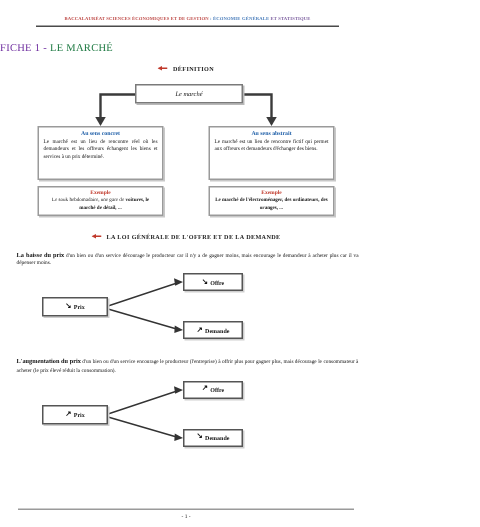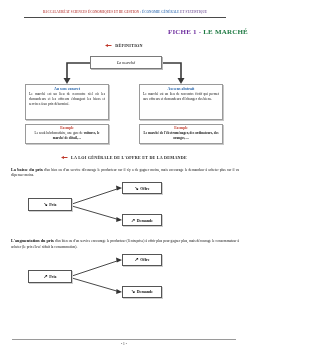--- a/index.html
+++ b/index.html
@@ -19,22 +19,22 @@
     font-size:3.1px;font-weight:bold;letter-spacing:.1px;
     white-space:nowrap;text-align:center;line-height:1.2;
   }
   .hdr-text .s1{color:#c0504d;}
   .hdr-text .s2{color:#4f81bd;}
   .hdr-text .s3{color:#8064a2;}
   .hdr-rule{height:1px;background:#4a4a4a;margin:2px 12px 0 12px;}
 
   
   .title{
-    text-align:right;margin-top:10px;
-    font-size:7px;font-weight:bold;letter-spacing:.2px;
+    text-align:left;margin-top:10px;
+    font-size:7px;font-weight:normal;letter-spacing:.2px;
   }
   .title .t-a{color:#7030a0;}
   .title .t-b{color:#1f7a43;}
 
   
   .section{display:flex;align-items:center;justify-content:center;gap:3px;margin-top:7px;}
   .pointer{display:inline-block;width:7px;height:5px;position:relative;flex:none;}
   .pointer svg{display:block;}
   .section-label{
     font-size:4.1px;font-weight:bold;letter-spacing:.25px;

